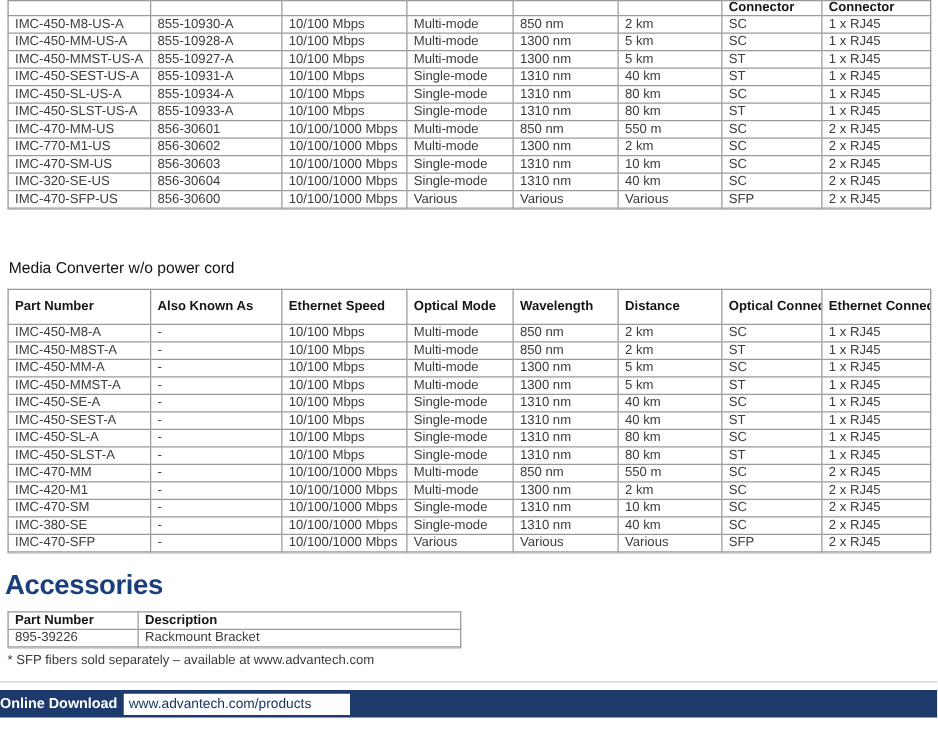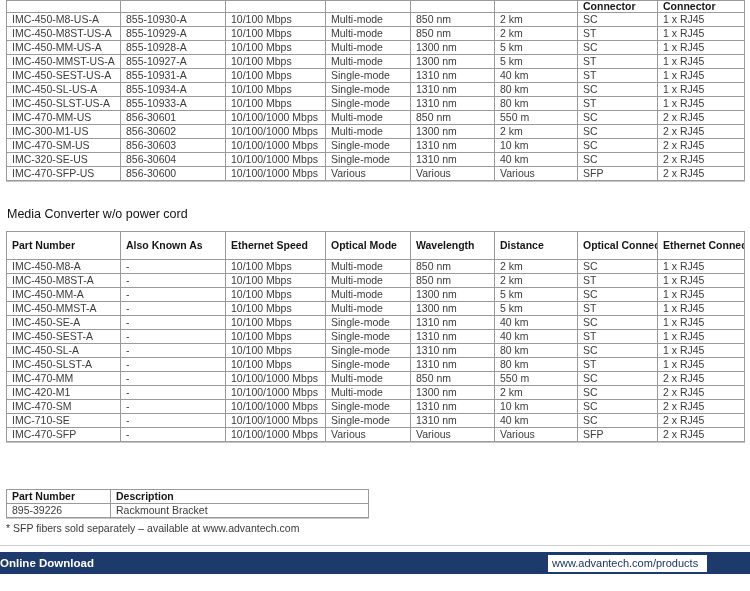--- a/index.html
+++ b/index.html
@@ -74,28 +74,28 @@
 
   
   .divider {
     position:absolute; left:0; top:545px;
     width:750px; height:0; border-top:1px solid #cccccc;
   }
   .footer-bar {
     position:absolute; left:0; top:552px;
     width:750px; height:22px;
     background:#1d3a6d;
-    display:flex; align-items:center; justify-content:space-between;
+    display:flex; align-items:center; justify-content:flex-start;
   }
   .footer-label {
     color:#ffffff; font-weight:bold; font-size:11.5px;
     margin-right:5px; white-space:nowrap;
   }
   .footer-urlbox {
-    width:159px; height:17px;
+    width:181px; height:17px;
     background:#ffffff;
     display:flex; align-items:center;
     margin-right:43px;
     padding-left:4px;
     font-size:11px; color:#16305f; white-space:nowrap;
   }
 </style>
 </head>
 <body>
 
@@ -129,30 +129,20 @@
           <td>IMC-450-M8-US-A</td>
           <td>855-10930-A</td>
           <td>10/100 Mbps</td>
           <td>Multi-mode</td>
           <td>850 nm</td>
           <td>2 km</td>
           <td>SC</td>
           <td>1 x RJ45</td>
         </tr>
         <tr>
-          <td>IMC-450-M8ST-US-A</td>
-          <td>855-10929-A</td>
-          <td>10/100 Mbps</td>
-          <td>Multi-mode</td>
-          <td>850 nm</td>
-          <td>2 km</td>
-          <td>ST</td>
-          <td>1 x RJ45</td>
-        </tr>
-        <tr>
           <td>IMC-450-MM-US-A</td>
           <td>855-10928-A</td>
           <td>10/100 Mbps</td>
           <td>Multi-mode</td>
           <td>1300 nm</td>
           <td>5 km</td>
           <td>SC</td>
           <td>1 x RJ45</td>
         </tr>
         <tr>
@@ -199,21 +189,21 @@
           <td>IMC-470-MM-US</td>
           <td>856-30601</td>
           <td>10/100/1000 Mbps</td>
           <td>Multi-mode</td>
           <td>850 nm</td>
           <td>550 m</td>
           <td>SC</td>
           <td>2 x RJ45</td>
         </tr>
         <tr>
-          <td>IMC-300-M1-US</td>
+          <td>IMC-770-M1-US</td>
           <td>856-30602</td>
           <td>10/100/1000 Mbps</td>
           <td>Multi-mode</td>
           <td>1300 nm</td>
           <td>2 km</td>
           <td>SC</td>
           <td>2 x RJ45</td>
         </tr>
         <tr>
           <td>IMC-470-SM-US</td>
@@ -378,21 +368,21 @@
           <td>IMC-470-SM</td>
           <td>-</td>
           <td>10/100/1000 Mbps</td>
           <td>Single-mode</td>
           <td>1310 nm</td>
           <td>10 km</td>
           <td>SC</td>
           <td>2 x RJ45</td>
         </tr>
         <tr>
-          <td>IMC-710-SE</td>
+          <td>IMC-380-SE</td>
           <td>-</td>
           <td>10/100/1000 Mbps</td>
           <td>Single-mode</td>
           <td>1310 nm</td>
           <td>40 km</td>
           <td>SC</td>
           <td>2 x RJ45</td>
         </tr>
         <tr>
           <td>IMC-470-SFP</td>
@@ -400,20 +390,21 @@
           <td>10/100/1000 Mbps</td>
           <td>Various</td>
           <td>Various</td>
           <td>Various</td>
           <td>SFP</td>
           <td>2 x RJ45</td>
         </tr>
       </tbody>
   </table>
 
+  <div class="accessories-title">Accessories</div>
 
   <table class="acc">
     <colgroup>
         <col class="a1">
         <col class="a2">
       </colgroup>
     <thead>
       <tr>
           <th>Part Number</th>
           <th>Description</th>

